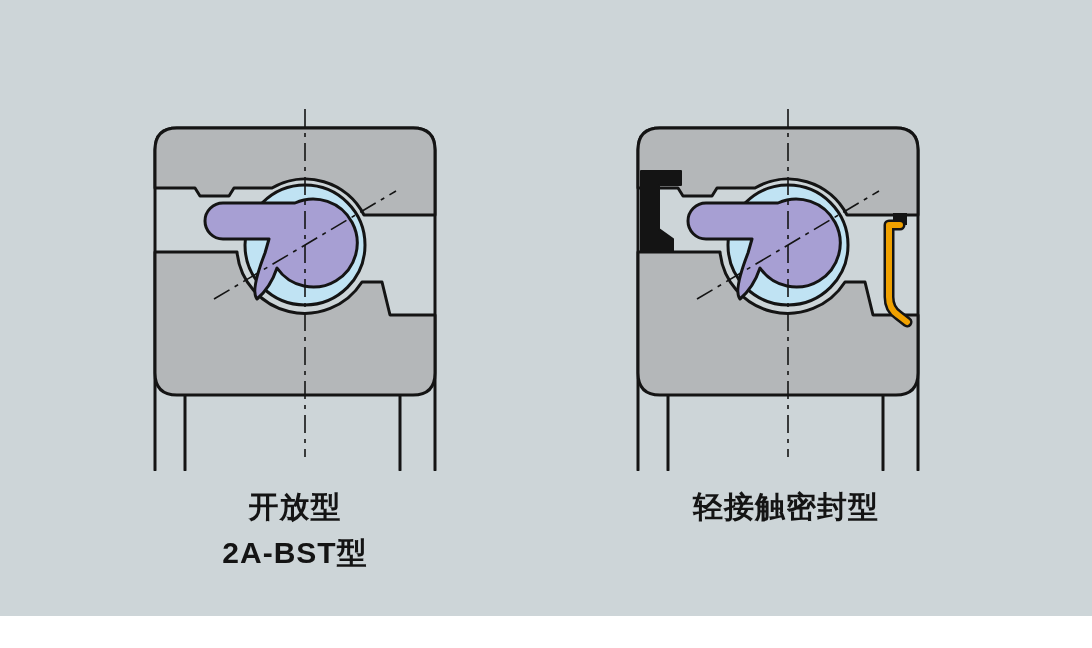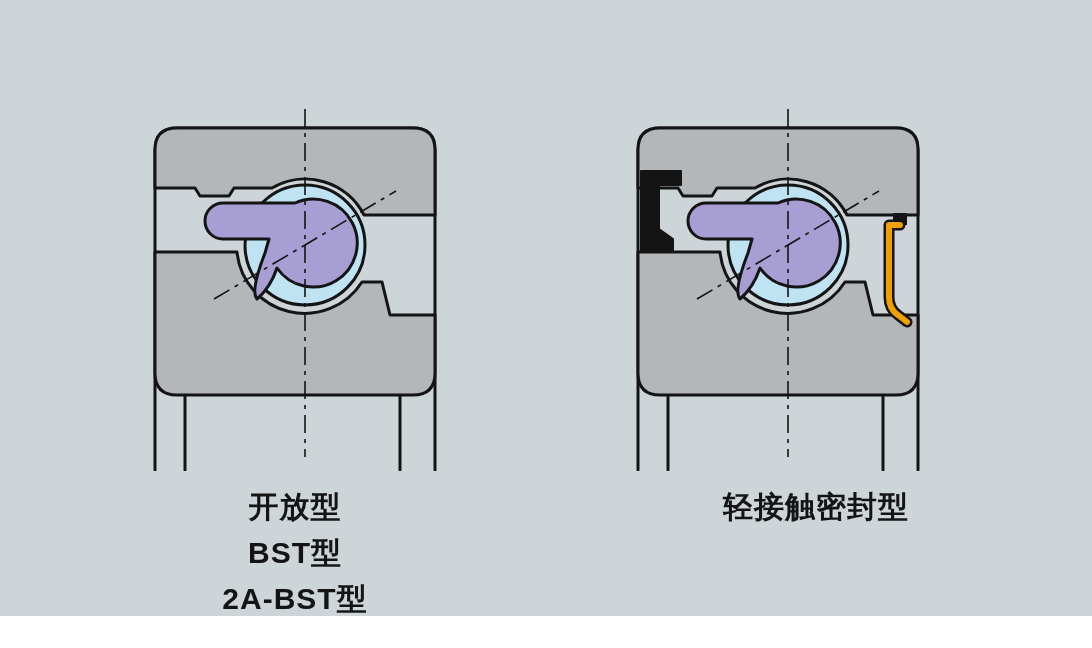--- a/index.html
+++ b/index.html
@@ -78,21 +78,20 @@
       <rect x="260" y="110" width="14" height="12" class="fill-sealblack"></rect>
       <path class="seal-outline" d="M 267,122 L 256,122 L 256,194 Q 256,206 265,212 L 274,219"></path>
       <path class="seal-core" d="M 267,122 L 256,122 L 256,194 Q 256,206 265,212 L 274,219"></path>
       <path class="centerline" d="M 155,6 L 155,354"></path>
       <path class="centerline" d="M 64,196 L 246,88"></path>
     </svg>
   </div>
 
   <div class="caption" style="left:150px;top:484px;width:290px;">
     <div>开放型</div>
-    <div>BST型</div>
     <div>2A-BST型</div>
   </div>
 
-  <div class="caption" style="left:636px;top:484px;width:360px;">
+  <div class="caption" style="left:606px;top:484px;width:360px;">
     <div>轻接触密封型</div>
   </div>
 
 </div>
 
 </body></html>

